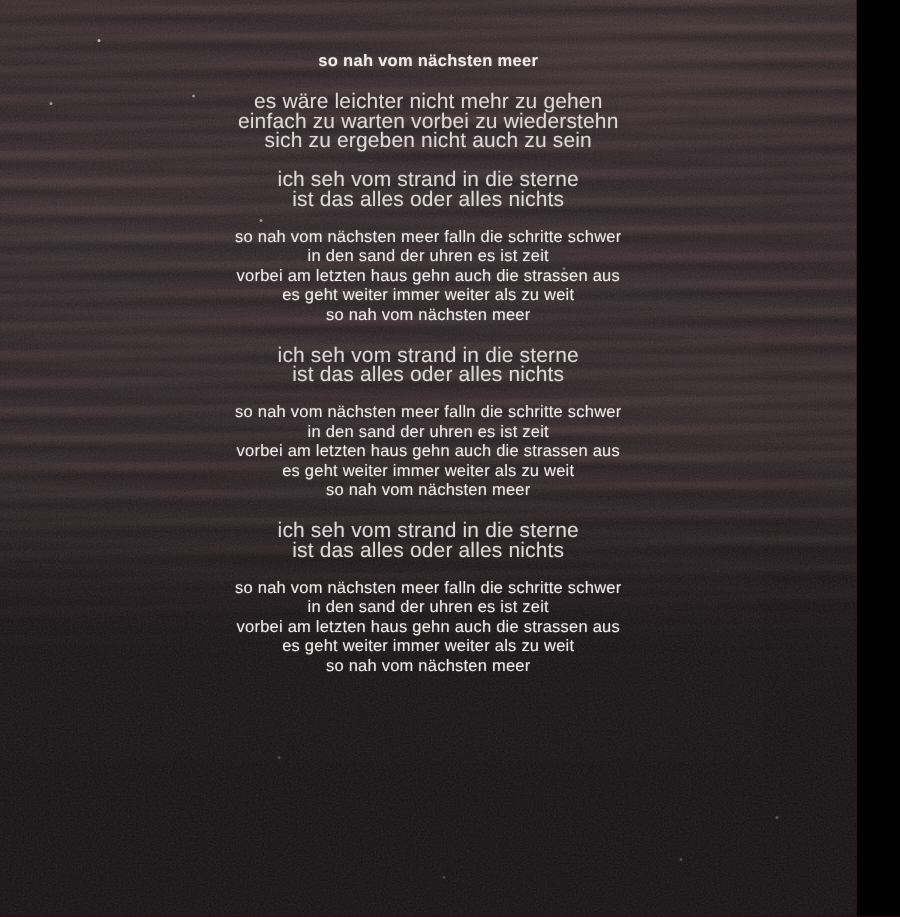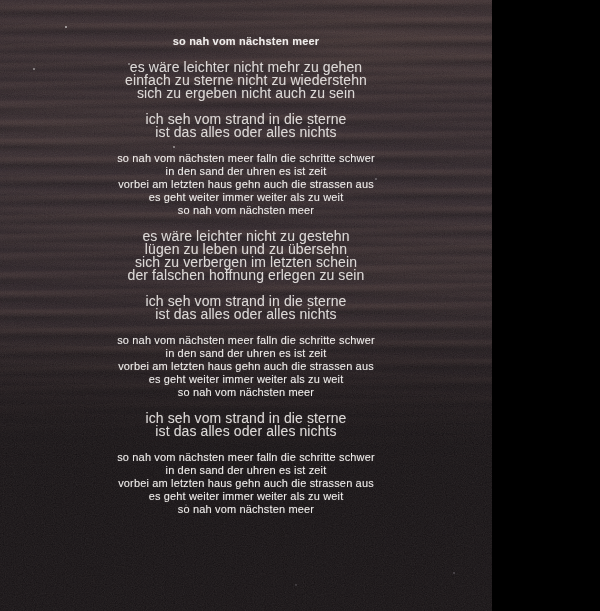--- a/index.html
+++ b/index.html
@@ -2,21 +2,21 @@
 <html><head>
 <meta charset="utf-8">
 <style>
   html, body {
     margin: 0;
     padding: 0;
     background: #000;
   }
   .page {
     position: relative;
-    width: 492px;
+    width: 571px;
     height: 611px;
     overflow: hidden;
     background: #b91c1c;
     box-shadow: inset 0 0 70px rgba(0,0,0,0.55);
   }
   
   .bg-base {
     position: absolute;
     inset: 0;
     background-image:
@@ -124,43 +124,37 @@
   </svg>
 
   <div class="specks"></div>
 
   <div class="lyrics">
 
     <h1 class="title">so nah vom nächsten meer</h1>
 
     <div class="stanza">
       <div class="line">es wäre leichter nicht mehr zu gehen</div>
-      <div class="line">einfach zu sterne nicht zu wiederstehn</div>
+      <div class="line">einfach zu warten vorbei zu wiederstehn</div>
       <div class="line">sich zu ergeben nicht auch zu sein</div>
     </div>
 
     <div class="stanza">
       <div class="line">ich seh vom strand in die sterne</div>
       <div class="line">ist das alles oder alles nichts</div>
     </div>
 
     <div class="stanza bold">
       <div class="line">so nah vom nächsten meer falln die schritte schwer</div>
       <div class="line">in den sand der uhren es ist zeit</div>
       <div class="line">vorbei am letzten haus gehn auch die strassen aus</div>
       <div class="line">es geht weiter immer weiter als zu weit</div>
       <div class="line">so nah vom nächsten meer</div>
     </div>
 
-    <div class="stanza">
-      <div class="line">es wäre leichter nicht zu gestehn</div>
-      <div class="line">lügen zu leben und zu übersehn</div>
-      <div class="line">sich zu verbergen im letzten schein</div>
-      <div class="line">der falschen hoffnung erlegen zu sein</div>
-    </div>
 
     <div class="stanza">
       <div class="line">ich seh vom strand in die sterne</div>
       <div class="line">ist das alles oder alles nichts</div>
     </div>
 
     <div class="stanza bold">
       <div class="line">so nah vom nächsten meer falln die schritte schwer</div>
       <div class="line">in den sand der uhren es ist zeit</div>
       <div class="line">vorbei am letzten haus gehn auch die strassen aus</div>

